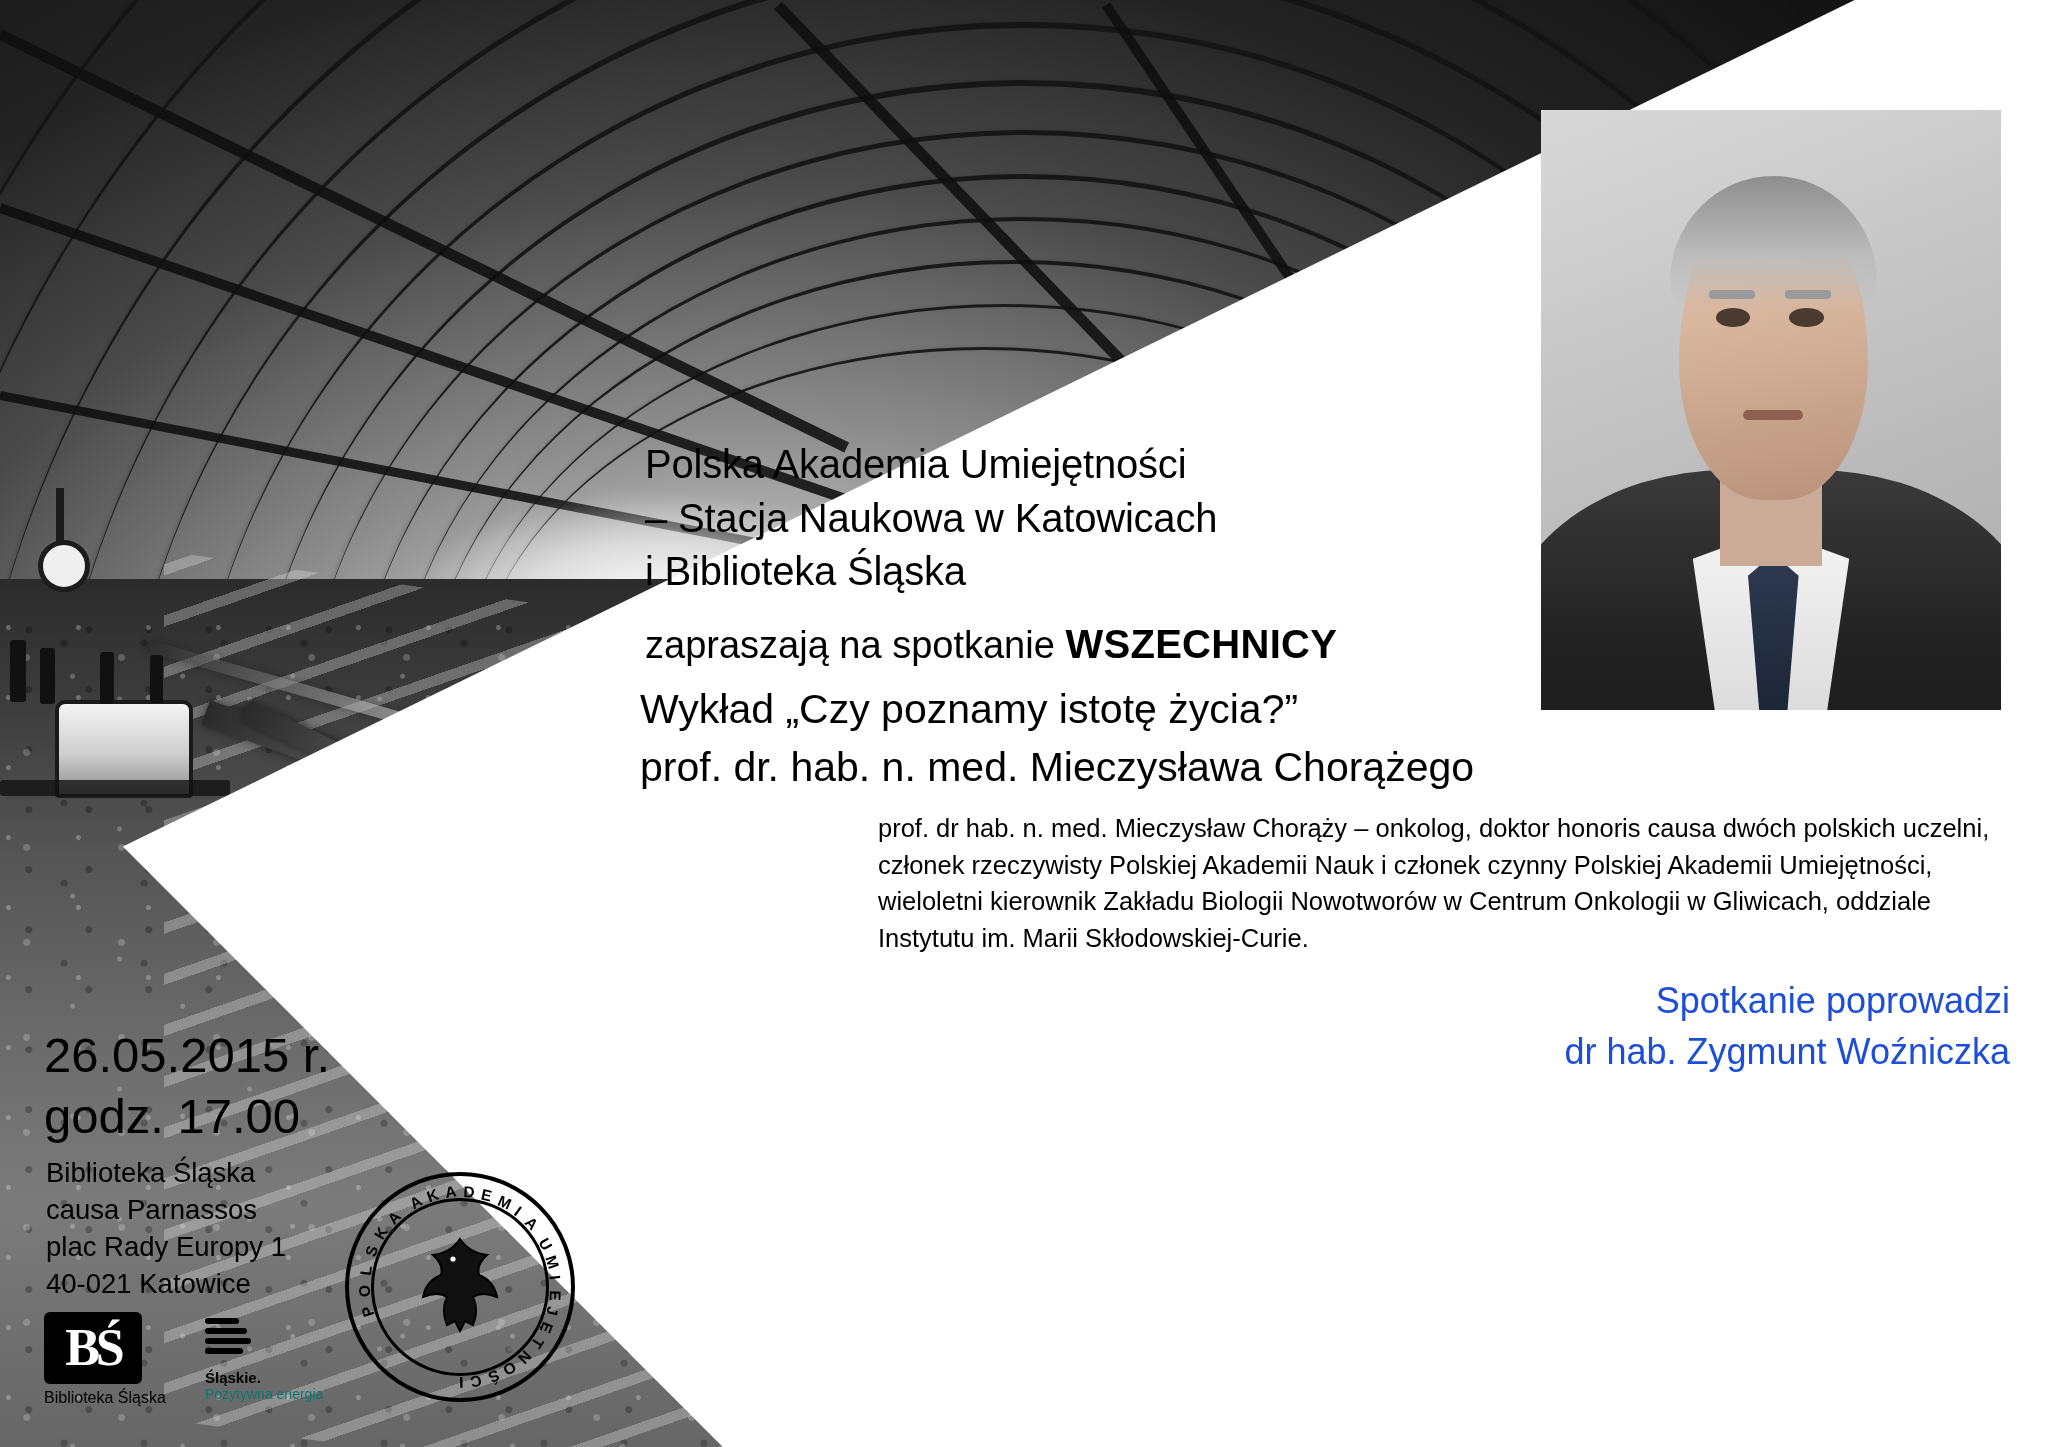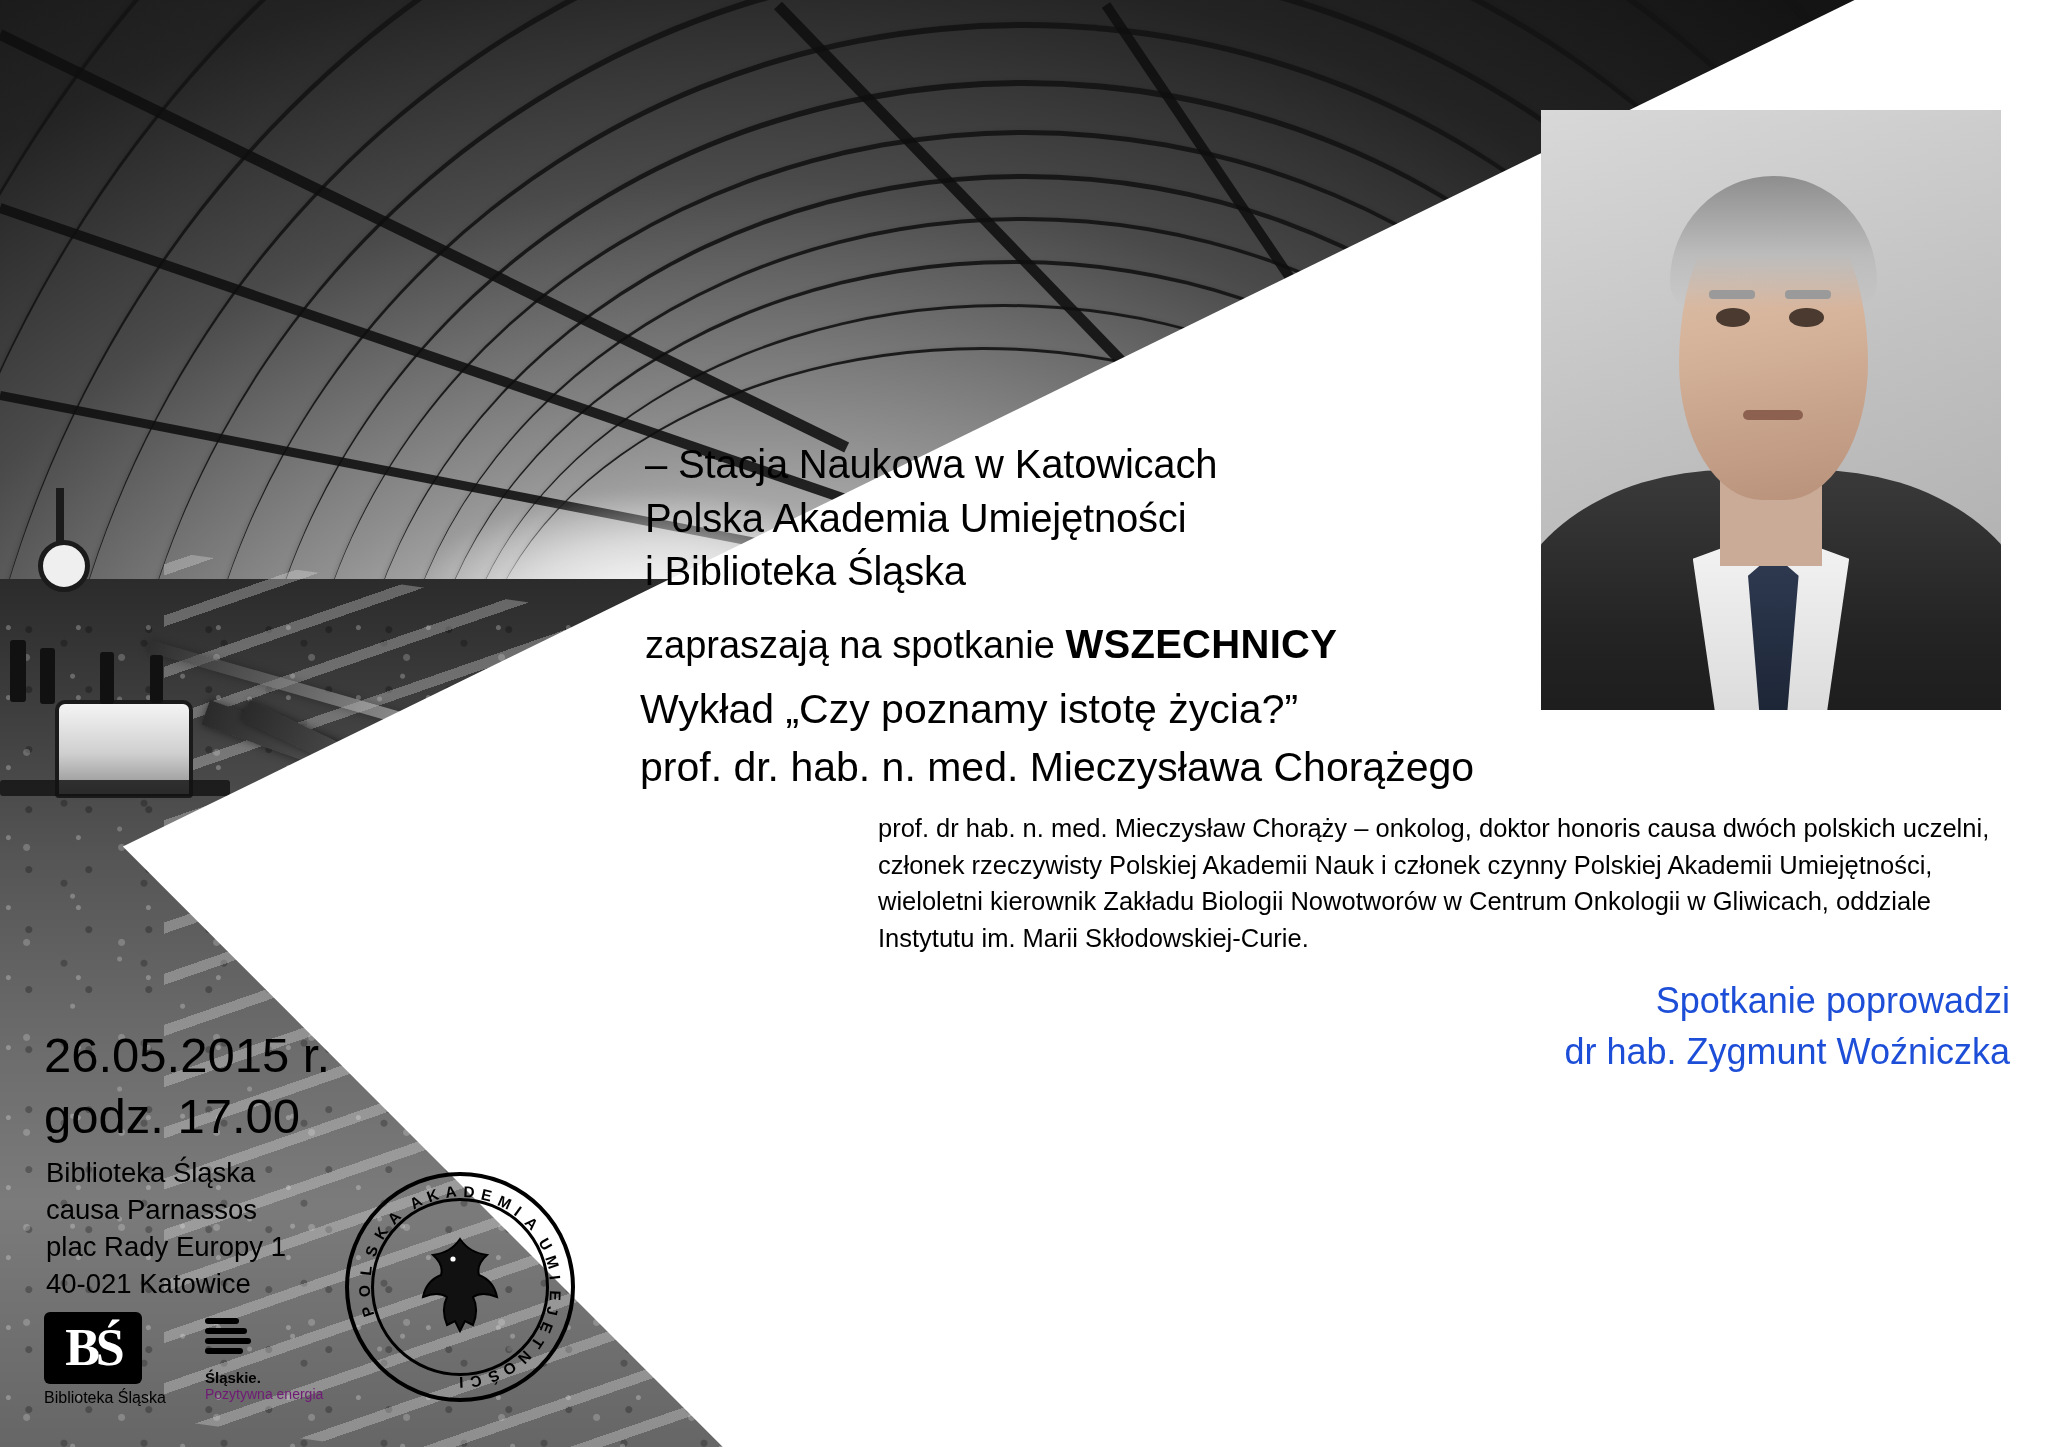--- a/index.html
+++ b/index.html
@@ -373,21 +373,21 @@
     border-radius: 3px;
   }
   .sl-caption-1 {
     margin-top: 7px;
     font-size: 15px;
     font-weight: 700;
     color: #000;
   }
   .sl-caption-2 {
     font-size: 14px;
-    color: #701a75;
+    color: #0f766e;
   }
 
   .logo-pau {
     position: absolute;
     left: 345px;
     top: 1172px;
     width: 230px;
     height: 230px;
   }
   .pau-ring {
@@ -480,22 +480,22 @@
     <div class="p-head"></div>
     <div class="p-hair"></div>
     <div class="p-brow l"></div>
     <div class="p-brow r"></div>
     <div class="p-eye l"></div>
     <div class="p-eye r"></div>
     <div class="p-mouth"></div>
   </div>
 
   <div class="t-main">
+    <div class="line">Polska Akademia Umiejętności</div>
     <div class="line">– Stacja Naukowa w Katowicach</div>
-    <div class="line">Polska Akademia Umiejętności</div>
     <div class="line">i Biblioteka Śląska</div>
   </div>
 
   <div class="t-invite">
     <span>zapraszają na spotkanie </span><span class="strong">WSZECHNICY</span>
   </div>
 
   <div class="t-lecture">
     <div class="line">Wykład „Czy poznamy istotę życia?”</div>
     <div class="line">prof. dr. hab. n. med. Mieczysława Chorążego</div>

